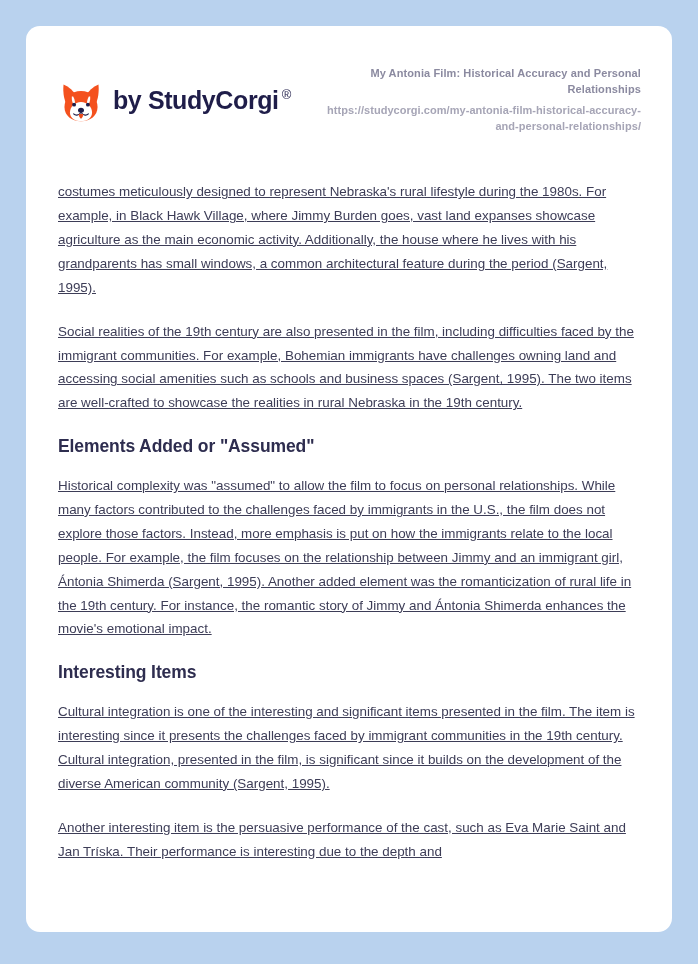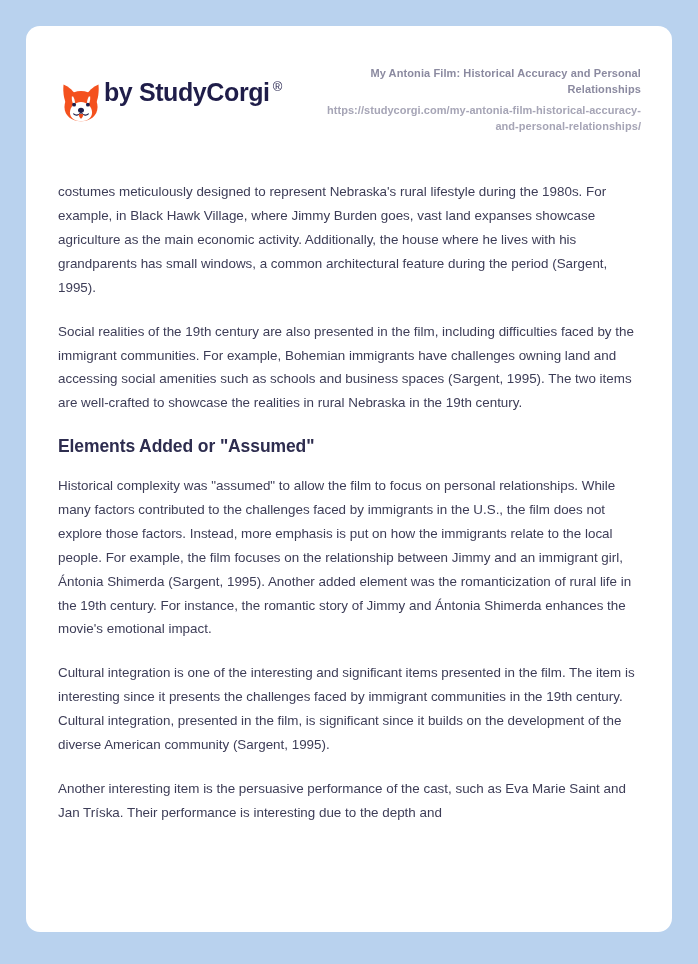--- a/index.html
+++ b/index.html
@@ -28,21 +28,22 @@
   
   .doc-header {
     display: flex;
     align-items: center;
     justify-content: space-between;
     padding: 40px 31px 0 32px;
   }
 
   .brand {
     display: flex;
-    align-items: flex-start;
+    align-items: center;
+    gap: 9px;
     flex: 0 0 auto;
   }
 
   .corgi-logo {
     width: 46px;
     height: 46px;
     flex: 0 0 auto;
     display: block;
   }
 
@@ -91,20 +92,21 @@
     padding: 0 31px 0 32px;
     margin-top: 45px;
   }
 
   .doc-body p {
     color: #3d3d57;
     font-size: 13.4px;
     line-height: 23.9px;
     margin-bottom: 20px;
     text-align: left;
+    text-decoration: underline;
   }
 
   .doc-body h2 {
     color: #2e2d4f;
     font-size: 17.5px;
     font-weight: bold;
     line-height: 1.3;
     margin-top: 10px;
     margin-bottom: 16px;
     letter-spacing: -0.1px;
@@ -157,17 +159,18 @@
       <div class="doc-url">https://studycorgi.com/my-antonia-film-historical-accuracy-and-personal-relationships/</div>
     </div>
 
   </div>
 
   <div class="doc-body" id="doc-body">
       <p>costumes meticulously designed to represent Nebraska's rural lifestyle during the 1980s. For example, in Black Hawk Village, where Jimmy Burden goes, vast land expanses showcase agriculture as the main economic activity. Additionally, the house where he lives with his grandparents has small windows, a common architectural feature during the period (Sargent, 1995).</p>
       <p>Social realities of the 19th century are also presented in the film, including difficulties faced by the immigrant communities. For example, Bohemian immigrants have challenges owning land and accessing social amenities such as schools and business spaces (Sargent, 1995). The two items are well-crafted to showcase the realities in rural Nebraska in the 19th century.</p>
       <h2>Elements Added or "Assumed"</h2>
       <p>Historical complexity was "assumed" to allow the film to focus on personal relationships. While many factors contributed to the challenges faced by immigrants in the U.S., the film does not explore those factors. Instead, more emphasis is put on how the immigrants relate to the local people. For example, the film focuses on the relationship between Jimmy and an immigrant girl, Ántonia Shimerda (Sargent, 1995). Another added element was the romanticization of rural life in the 19th century. For instance, the romantic story of Jimmy and Ántonia Shimerda enhances the movie's emotional impact.</p>
+      <h2>Interesting Items</h2>
       <p>Cultural integration is one of the interesting and significant items presented in the film. The item is interesting since it presents the challenges faced by immigrant communities in the 19th century. Cultural integration, presented in the film, is significant since it builds on the development of the diverse American community (Sargent, 1995).</p>
       <p>Another interesting item is the persuasive performance of the cast, such as Eva Marie Saint and Jan Tríska. Their performance is interesting due to the depth and</p>
     </div>
 
 </div>
 
 </body></html>

